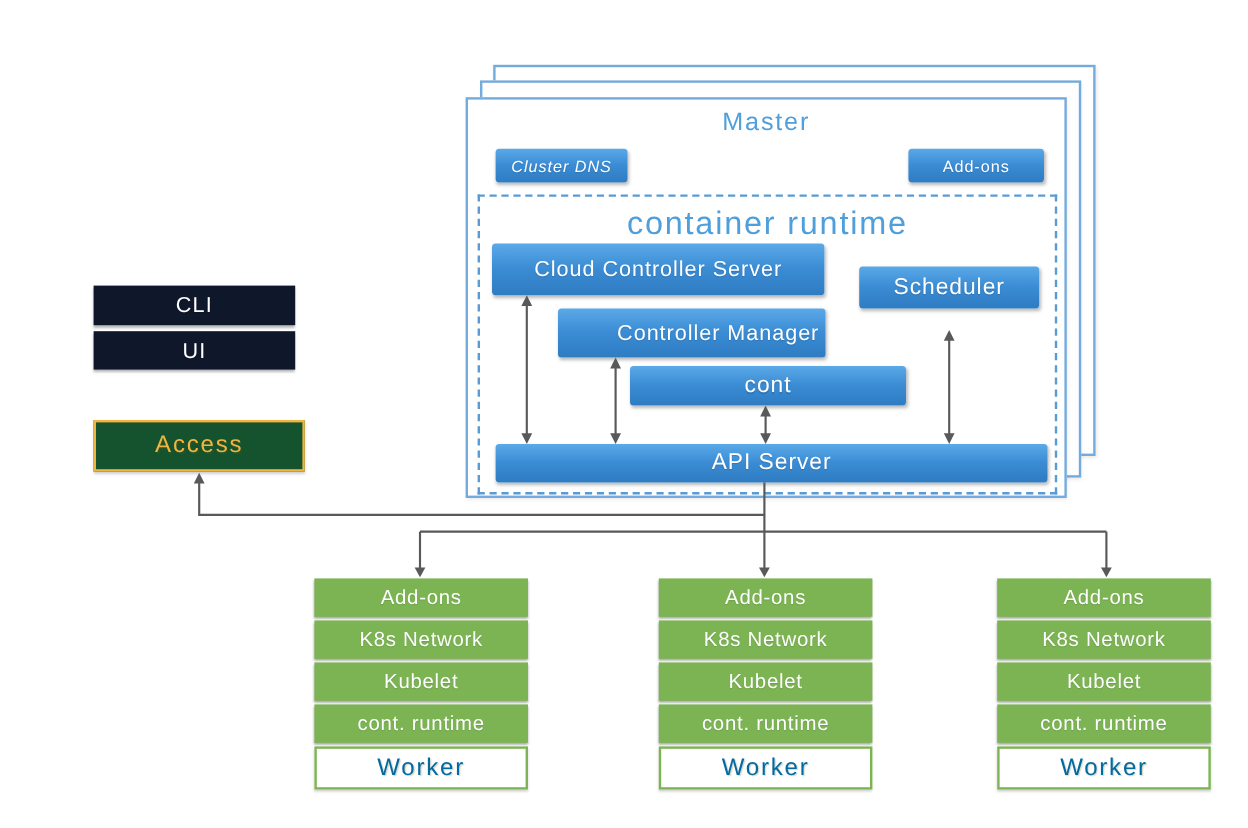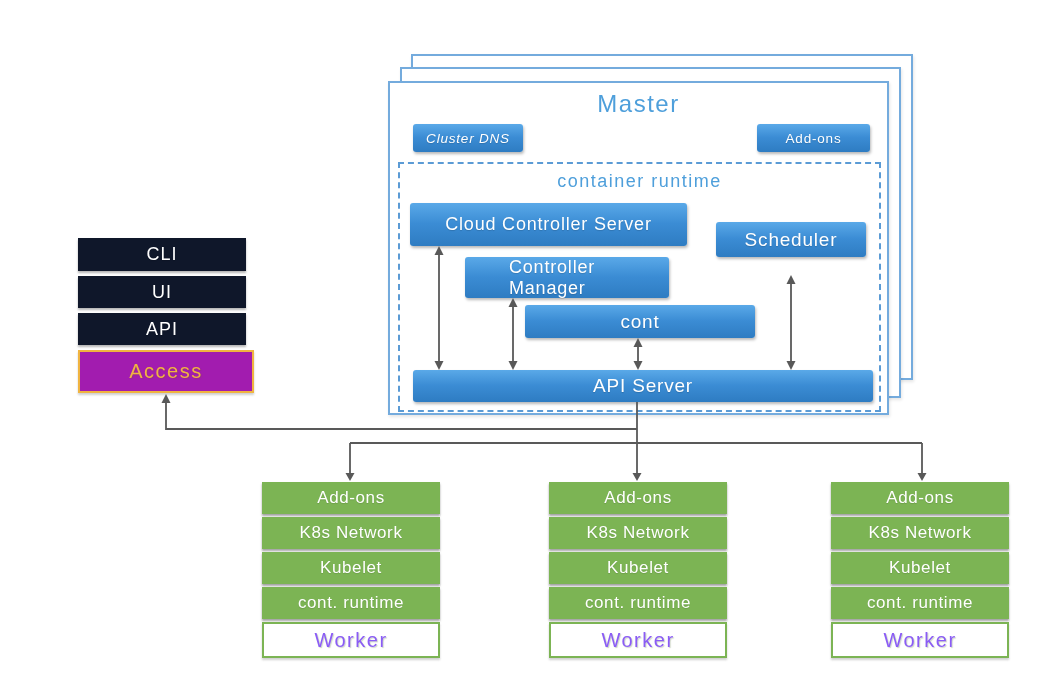--- a/index.html
+++ b/index.html
@@ -58,21 +58,21 @@
     color: #ffffff;
     font-size: 18px;
     letter-spacing: 1px;
     box-shadow: 0 2px 2px rgba(120,120,120,0.55);
     text-shadow: 0 1px 1px rgba(0,0,0,0.12);
   }
   .access-footer {
     position: absolute;
     left: 78px; width: 176px;
     display: flex; align-items: center; justify-content: center;
-    background: #a21caf;
+    background: #14532d;
     border: 2px solid #F0B441;
     color: #F0B441;
     font-size: 20px;
     letter-spacing: 1.5px;
     text-shadow: 1px 1px 1px rgba(120,90,20,0.25);
     box-shadow: 0 2px 2px rgba(120,120,120,0.35);
   }
 
   
   .green-row {
@@ -85,57 +85,56 @@
     letter-spacing: 0.6px;
     box-shadow: 0 2px 2px rgba(100,100,100,0.6);
     text-shadow: 0 1px 1px rgba(0,0,0,0.12);
   }
   .worker-footer {
     position: absolute;
     width: 178px;
     display: flex; align-items: center; justify-content: center;
     background: #ffffff;
     border: 2px solid #7CB454;
-    color: #8b5cf6;
+    color: #0369a1;
     font-size: 20px;
     letter-spacing: 1.5px;
     text-shadow: 1px 1px 1px rgba(60,90,30,0.25);
     box-shadow: 0 2px 2px rgba(120,120,120,0.35);
   }
 
   svg.connectors { position: absolute; left: 0; top: 0; pointer-events: none; }
 </style>
 </head>
 <body>
 
 <div id="canvas">
 
   <div class="sheet" style="left:411px; top:54px; width:502px; height:326px;"></div>
   <div class="sheet" style="left:400px; top:67px; width:501px; height:331px;"></div>
   <div class="sheet" style="left:388px; top:81px; width:501px; height:334px;">
 
-    <div class="blue-title" style="top:7px; font-size:24px;">Master</div>
+    <div class="blue-title" style="top:7px; font-size:21px;">Master</div>
 
     <div class="blue-box" style="left:23px; top:41px; width:110px; height:28px; font-size:13.5px;font-style:italic;">Cluster DNS</div>
     <div class="blue-box" style="left:367px; top:41px; width:113px; height:28px; font-size:13.5px;">Add-ons</div>
 
     <div class="dashed-box" style="left:8px; top:79px; width:483px; height:250px;">
-      <div class="blue-title" style="top:7px; font-size:18px;">container runtime</div>
+      <div class="blue-title" style="top:7px; font-size:27px;">container runtime</div>
 
       <div class="blue-box" style="left:10px; top:39px; width:277px; height:43px; font-size:18px;">Cloud Controller Server</div>
-      <div class="blue-box" style="left:65px; top:93px; width:204px; height:41px; font-size:18px;padding-left:44px;">Controller Manager</div>
+      <div class="blue-box" style="left:65px; top:93px; width:223px; height:41px; font-size:18px;padding-left:44px;">Controller Manager</div>
       <div class="blue-box" style="left:316px; top:58px; width:150px; height:35px; font-size:19px;">Scheduler</div>
       <div class="blue-box" style="left:125px; top:141px; width:230px; height:33px; font-size:19px;">cont</div>
       <div class="blue-box" style="left:13px; top:206px; width:460px; height:32px; font-size:19px;">API Server</div>
     </div>
   </div>
 
   <div class="orange-row" style="top:238px; height:33px;">CLI</div>
   <div class="orange-row" style="top:276px; height:32px;">UI</div>
-  <div class="orange-row" style="top:313px; height:32px;">API</div>
   <div class="access-footer" style="top:350px; height:43px;">Access</div>
 
   <div class="green-row" style="left:262px; top:482px; height:32px;">Add-ons</div>
   <div class="green-row" style="left:262px; top:517px; height:32px;">K8s Network</div>
   <div class="green-row" style="left:262px; top:552px; height:32px;">Kubelet</div>
   <div class="green-row" style="left:262px; top:587px; height:32px;">cont. runtime</div>
   <div class="worker-footer" style="left:262px; top:622px; height:36px;">Worker</div>
 
   <div class="green-row" style="left:549px; top:482px; height:32px;">Add-ons</div>
   <div class="green-row" style="left:549px; top:517px; height:32px;">K8s Network</div>

